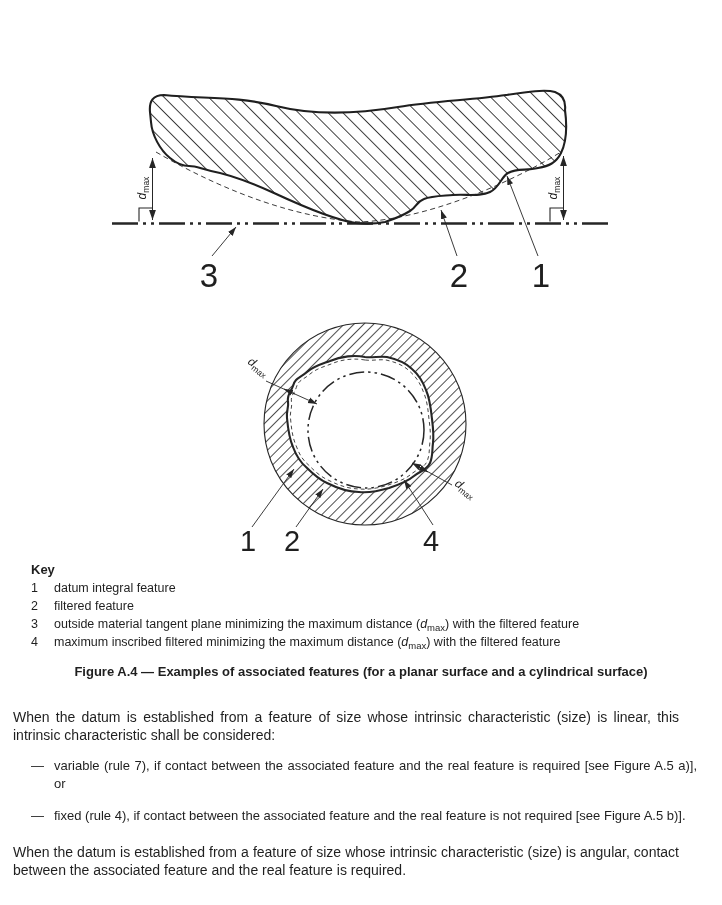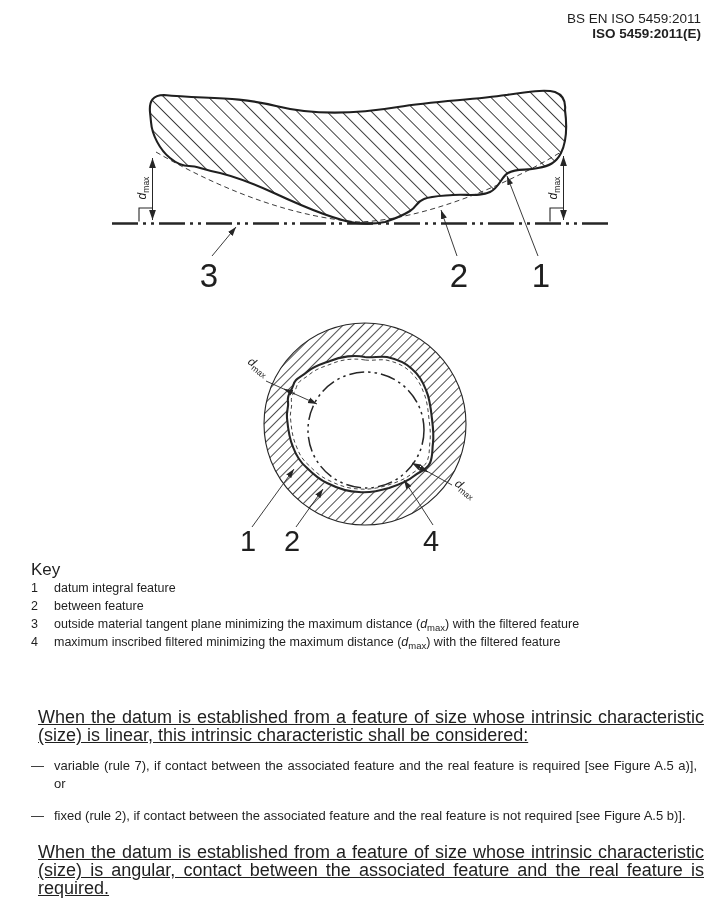--- a/index.html
+++ b/index.html
@@ -9,32 +9,32 @@
     font-family:"Liberation Sans","DejaVu Sans",sans-serif; color:#1f1f1f;
   }
   .hdr { position:absolute; top:11px; right:21px; text-align:right;
          font-size:13.5px; line-height:15px; }
   .hdr .bold { font-weight:bold; }
 
   .figs { position:absolute; top:70px; left:0; width:722px; height:495px; }
 
   .key { position:absolute; left:31px; top:561px; width:676px;
          font-size:12.5px; line-height:18px; }
-  .key-title { font-weight:normal; font-size:17px; }
+  .key-title { font-weight:bold; font-size:13px; }
   .krow { display:flex; }
   .knum { flex:0 0 23px; }
   .ktext { flex:1; }
   i.sym { font-style:italic; }
   sub.mx { font-size:9.5px; vertical-align:-2.5px; line-height:0; }
 
   .caption { position:absolute; left:0; top:664px; width:722px;
              text-align:center; font-weight:bold; font-size:13px; }
 
-  .para { position:absolute; left:38px; width:666px; font-size:18px;
-          line-height:18px; text-align:justify;text-decoration:underline; }
+  .para { position:absolute; left:13px; width:666px; font-size:14px;
+          line-height:18px; text-align:justify; }
   .p1 { top:708px; }
   .p2 { top:843px; }
   .bullet { position:absolute; left:31px; width:666px; display:flex;
             font-size:13px; line-height:18px; }
   .b1 { top:757px; }
   .b2 { top:807px; }
   .dash { flex:0 0 23px; }
   .btxt { flex:1; text-align:justify; }
 
   svg .cl  { stroke:#262626; fill:none; }
@@ -42,24 +42,20 @@
   .figlabel  { font-size:33px; }
   .figlabel2 { font-size:29px; }
   .dmaxtxt { font-size:12px; }
   .dmaxtxt .sb { font-size:8.5px; }
 </style>
 </head>
 <body>
 
 <div class="page">
 
-  <div class="hdr">
-    <div>BS EN ISO 5459:2011</div>
-    <div class="bold">ISO 5459:2011(E)</div>
-  </div>
 
   <svg class="figs" viewBox="0 70 722 495" width="722" height="495" xmlns="http://www.w3.org/2000/svg">
     <defs>
       <pattern id="hA" patternUnits="userSpaceOnUse" width="10.5" height="10.5" patternTransform="rotate(-45)">
         <path d="M5.25,0 V10.5" stroke="#3a3a3a" stroke-width="1"></path>
       </pattern>
       <pattern id="hB" patternUnits="userSpaceOnUse" width="7" height="7" patternTransform="rotate(45)">
         <path d="M3.5,0 V7" stroke="#3a3a3a" stroke-width="0.9"></path>
       </pattern>
       <marker id="mE" orient="auto" markerWidth="11" markerHeight="8" refX="10" refY="4">
@@ -143,40 +139,41 @@
   </svg>
 
   <div class="key">
     <div class="key-title">Key</div>
     <div class="krow">
       <span class="knum">1</span>
       <span class="ktext">datum integral feature</span>
     </div>
     <div class="krow">
       <span class="knum">2</span>
-      <span class="ktext">between feature</span>
+      <span class="ktext">filtered feature</span>
     </div>
     <div class="krow">
       <span class="knum">3</span>
       <span class="ktext"><span>outside material tangent plane minimizing the maximum distance (</span><i class="sym">d</i><sub class="mx">max</sub><span>) with the filtered feature</span></span>
     </div>
     <div class="krow">
       <span class="knum">4</span>
       <span class="ktext"><span>maximum inscribed filtered minimizing the maximum distance (</span><i class="sym">d</i><sub class="mx">max</sub><span>) with the filtered feature</span></span>
     </div>
   </div>
 
+  <div class="caption">Figure A.4 — Examples of associated features (for a planar surface and a cylindrical surface)</div>
 
   <div class="para p1">When the datum is established from a feature of size whose intrinsic characteristic (size) is linear, this intrinsic characteristic shall be considered:</div>
 
   <div class="bullet b1">
     <span class="dash">—</span>
     <span class="btxt">variable (rule 7), if contact between the associated feature and the real feature is required [see Figure A.5 a)], or</span>
   </div>
 
   <div class="bullet b2">
     <span class="dash">—</span>
-    <span class="btxt">fixed (rule 2), if contact between the associated feature and the real feature is not required [see Figure A.5 b)].</span>
+    <span class="btxt">fixed (rule 4), if contact between the associated feature and the real feature is not required [see Figure A.5 b)].</span>
   </div>
 
   <div class="para p2">When the datum is established from a feature of size whose intrinsic characteristic (size) is angular, contact between the associated feature and the real feature is required.</div>
 
 </div>
 
 </body></html>

